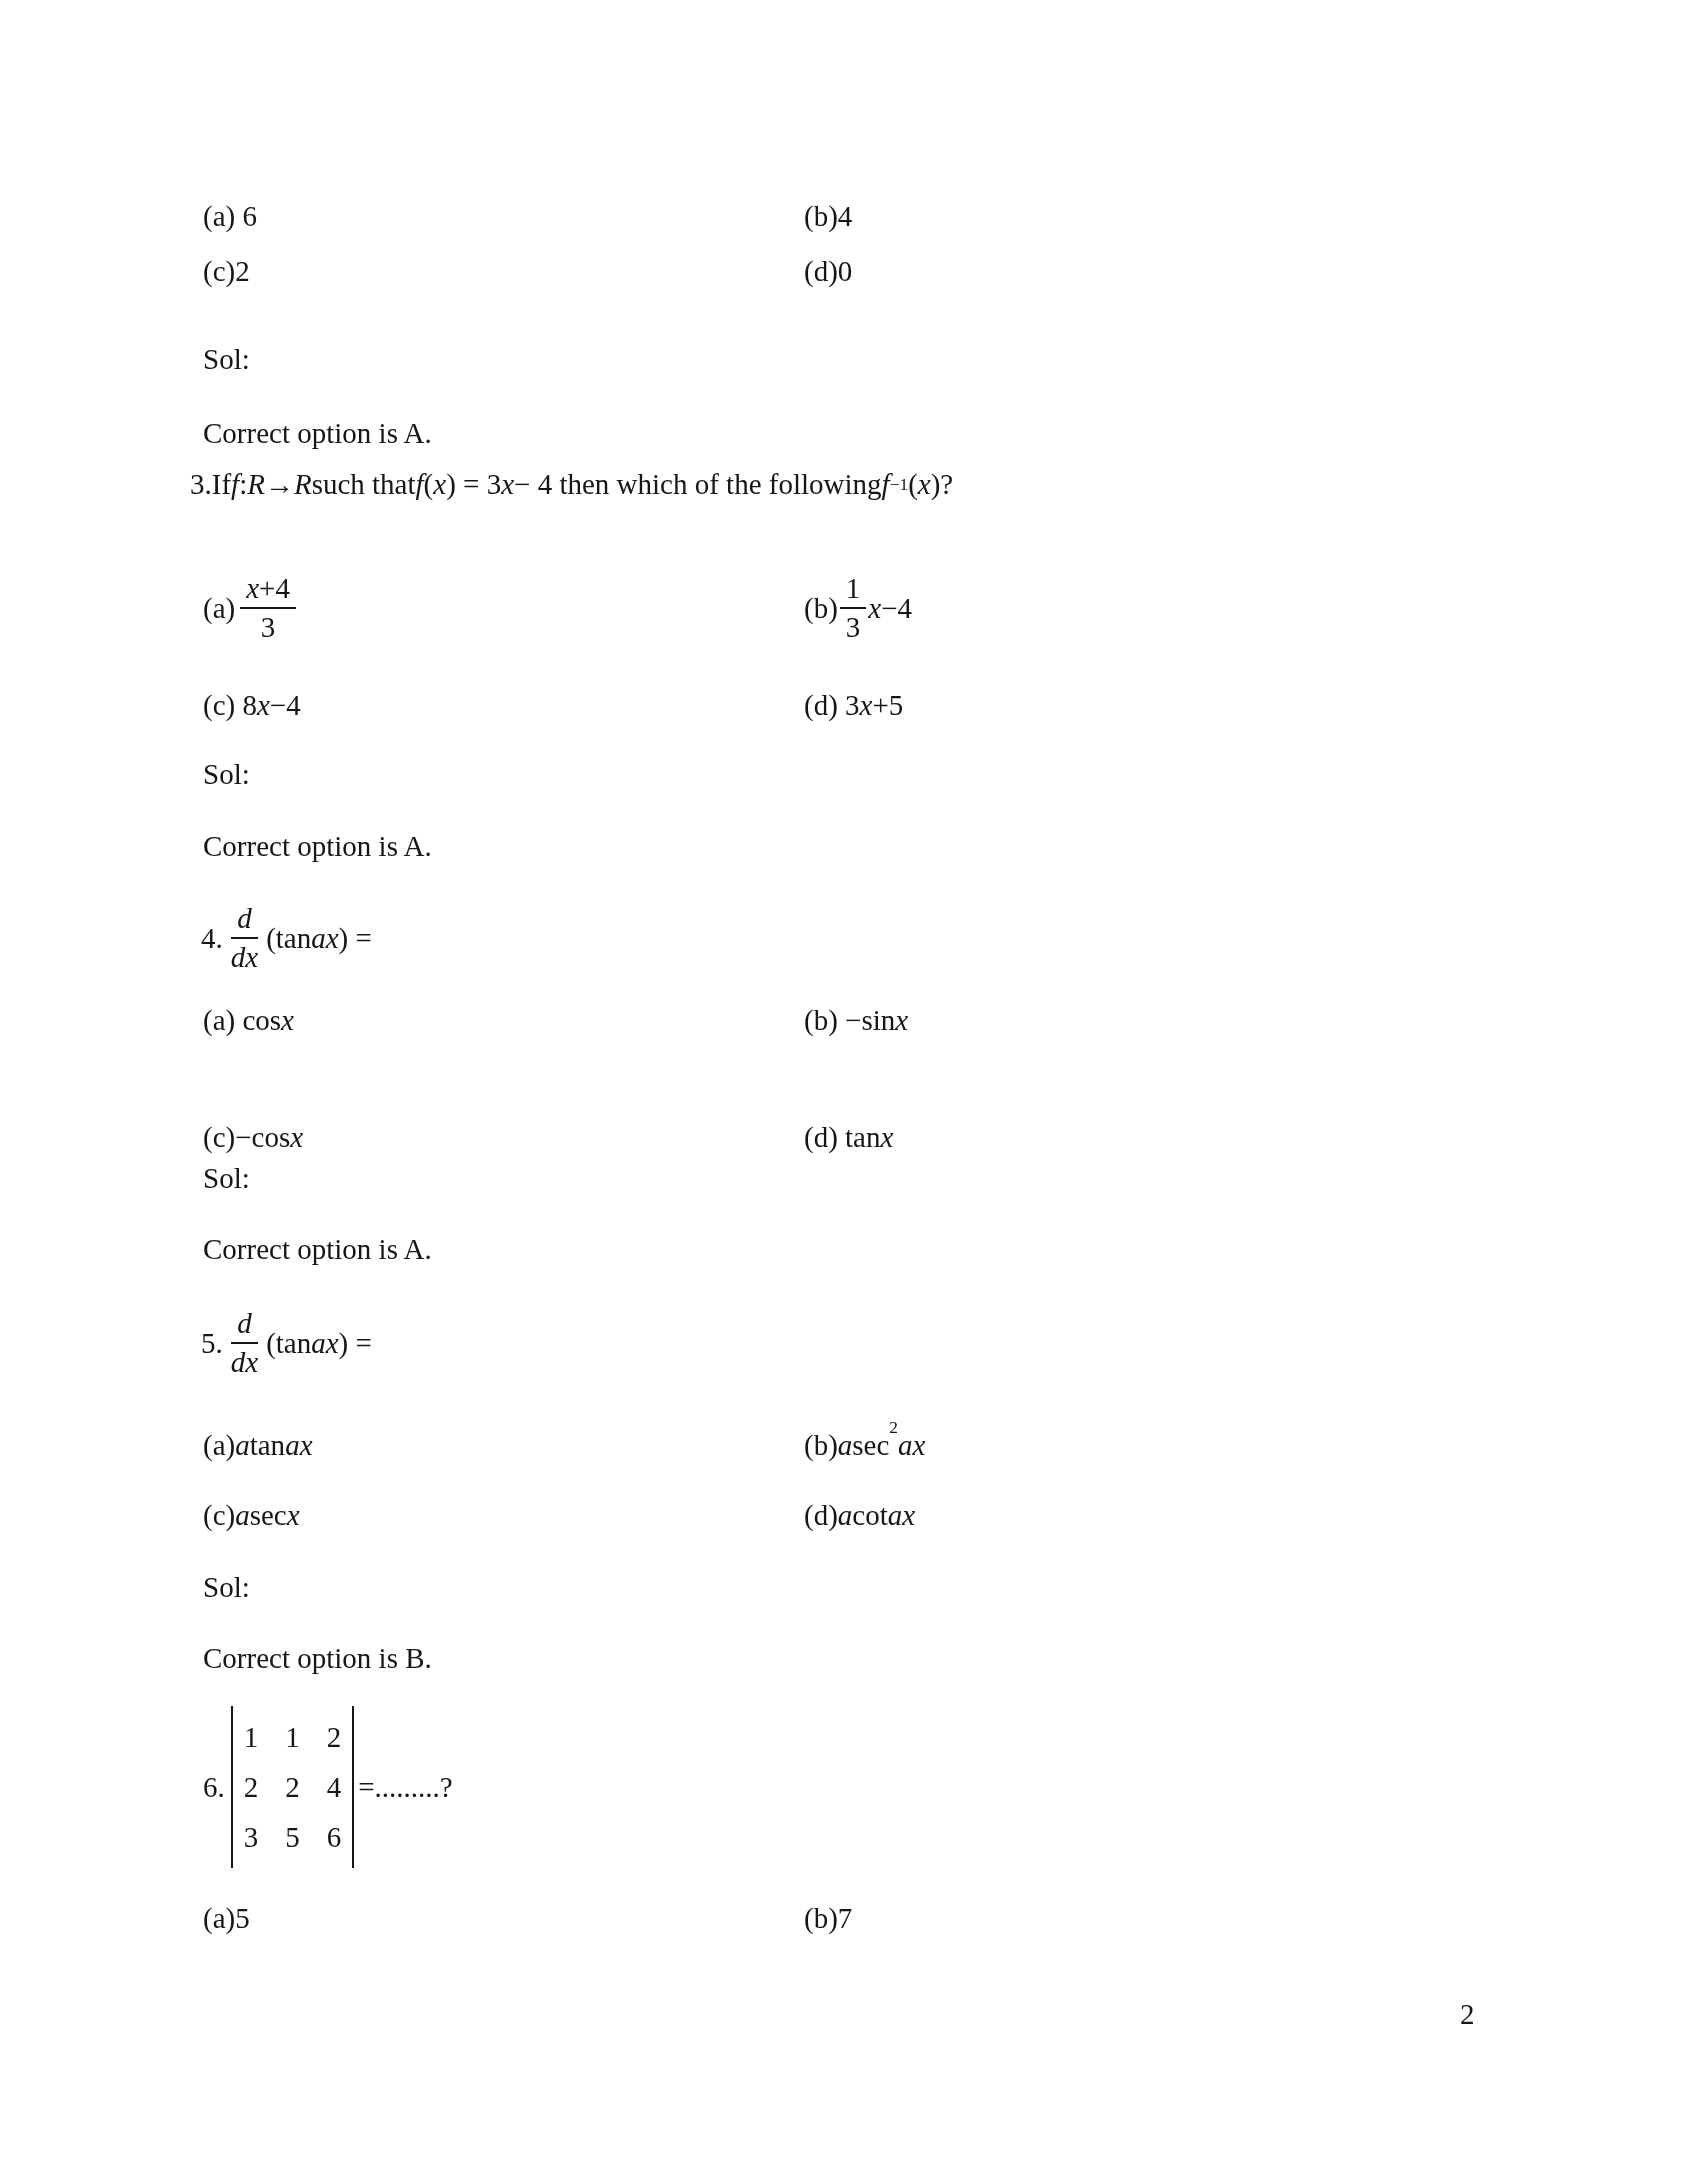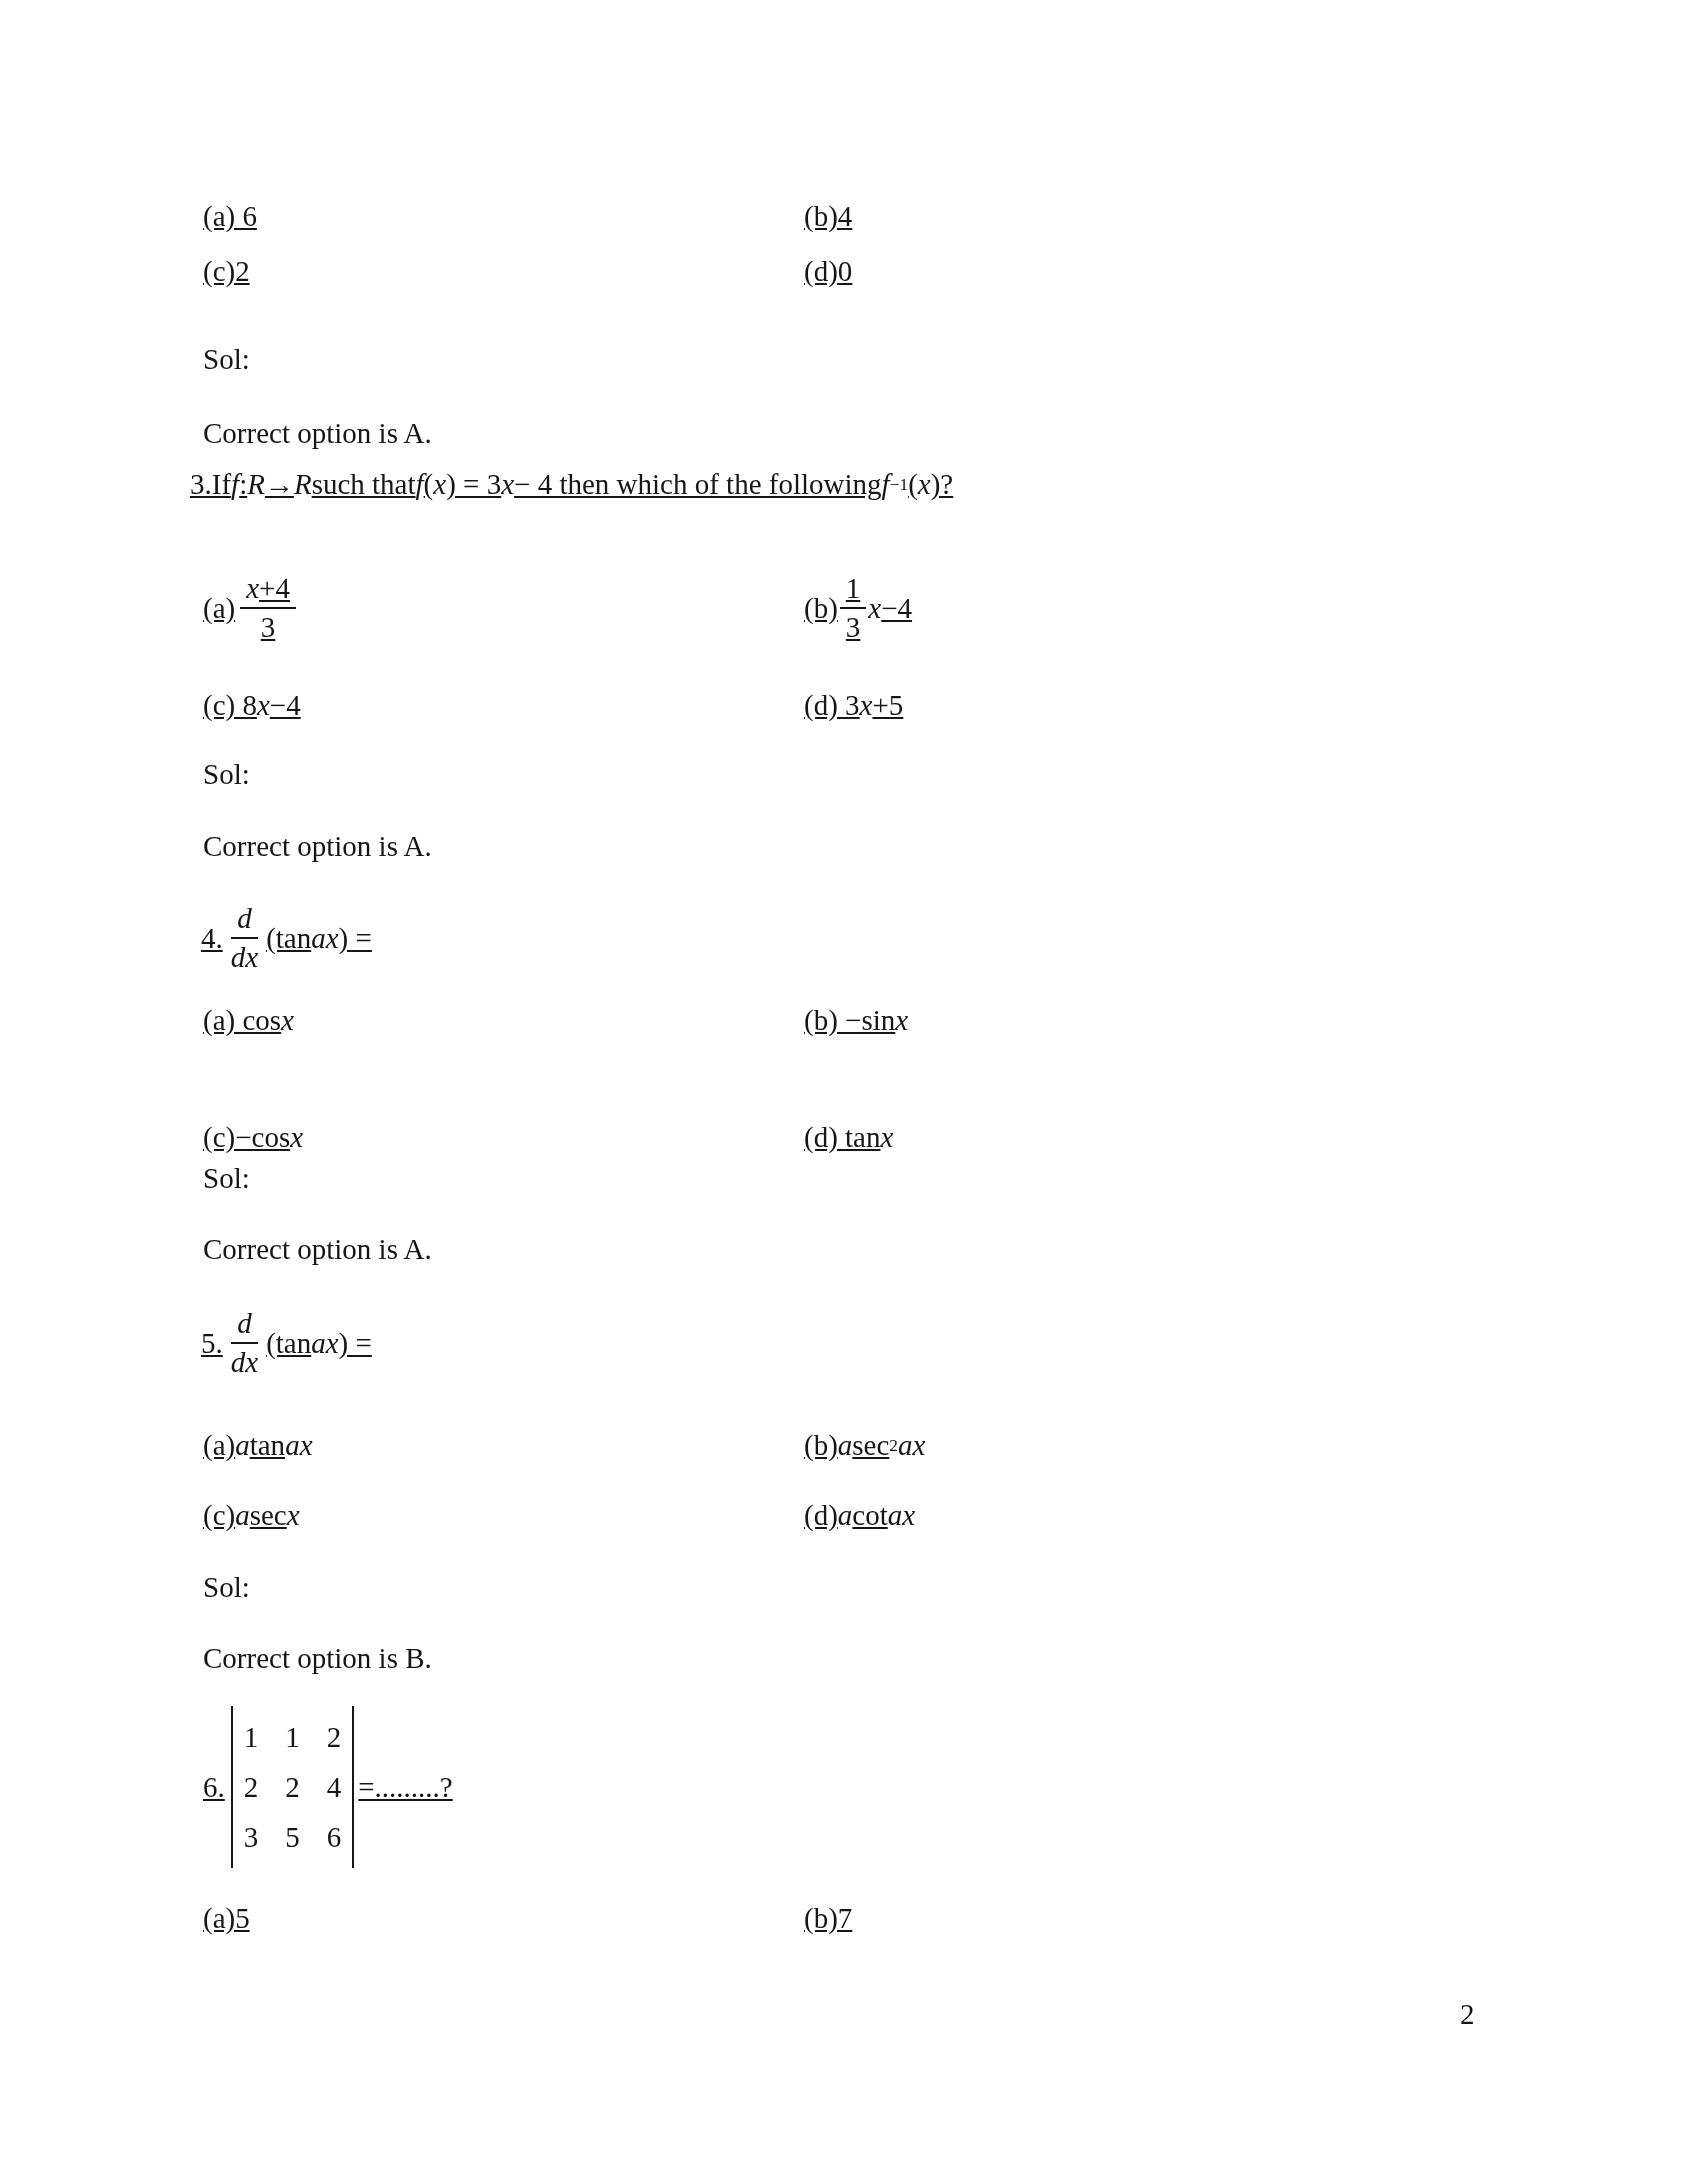--- a/index.html
+++ b/index.html
@@ -21,25 +21,24 @@
     white-space:nowrap;
     transform:translateY(-50%);
     line-height:36px;
   }
   .col-b{
     position:absolute;
     left:601px;
     top:50%;
     transform:translateY(-50%);
     display:inline-flex;
-    align-items:center;
     white-space:nowrap;
   }
   .group{display:inline-flex;align-items:center;white-space:nowrap;}
-  .s-r{font-style:normal;text-decoration:underline;}
+  .s-r{font-style:normal;}
   .s-i{font-style:italic;}
   .s-sup{font-size:0.60em;vertical-align:super;line-height:0;font-style:normal;}
   .frac{
     display:inline-flex;flex-direction:column;align-items:center;
     margin:0 5px;vertical-align:middle;
   }
   .frac .num{padding:0 6px 2px;border-bottom:2px solid #161616;line-height:33px;text-align:center;}
   .frac .den{padding:2px 6px 0;line-height:33px;text-align:center;}
   .det{
     display:grid;

